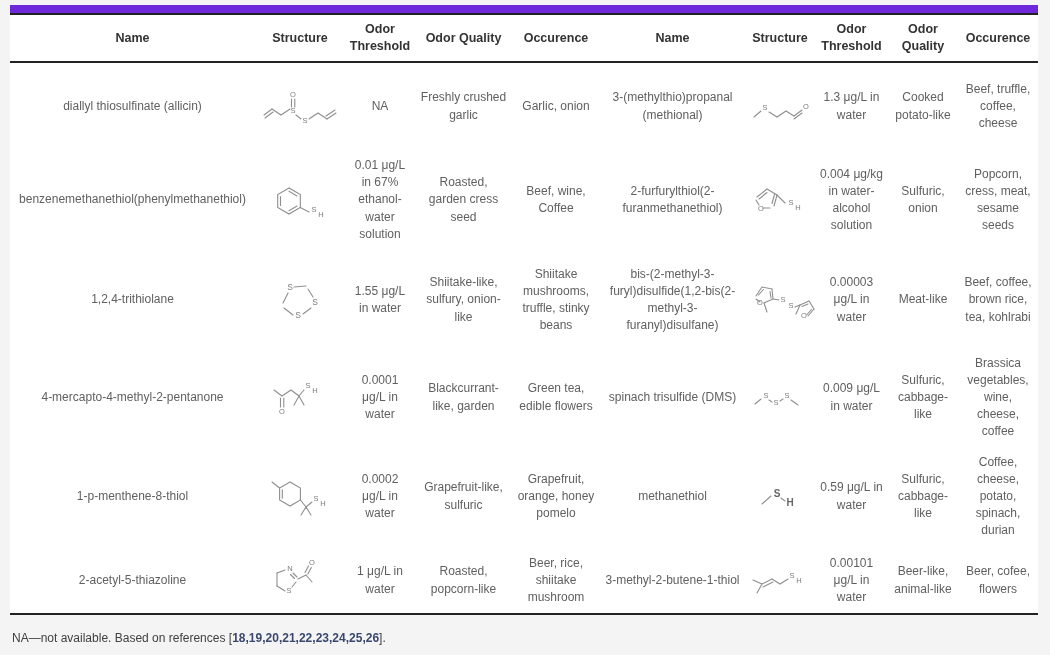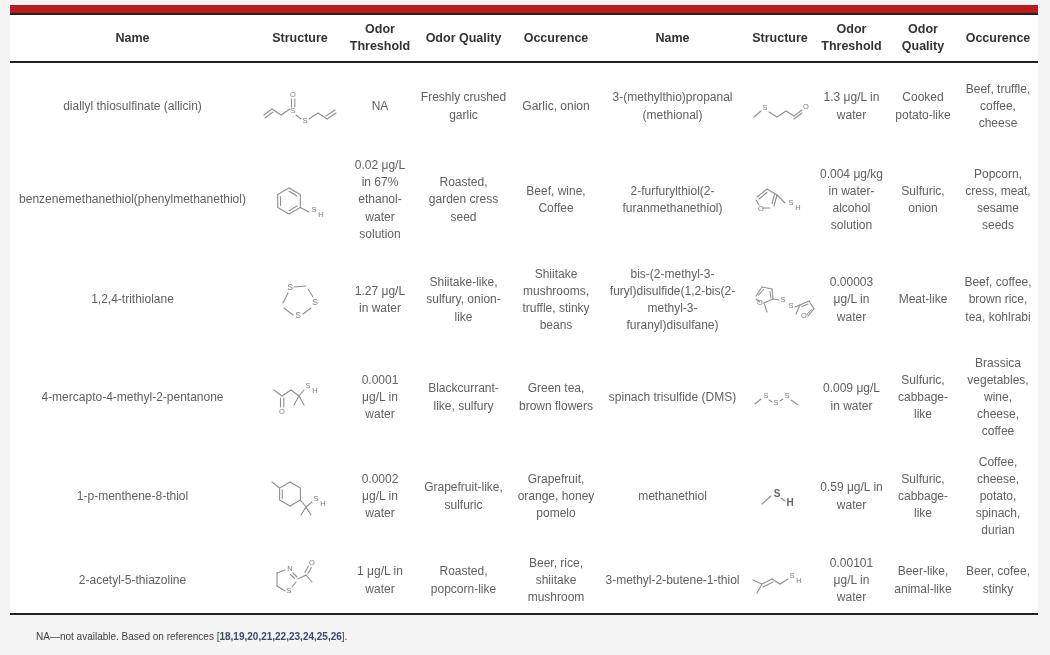--- a/index.html
+++ b/index.html
@@ -3,21 +3,21 @@
 <meta charset="utf-8">
 <style>
   * { box-sizing: border-box; margin: 0; padding: 0; }
   html,body { width: 1050px; height: 655px; }
   body {
     background: #f4f4f5;
     font-family: "Liberation Sans", "DejaVu Sans", sans-serif;
     overflow: hidden;
   }
   .sheet {
-    background: #b91c1c;
+    background: #6d28d9;
     margin: 5px 24px 0 10px;
     padding-top: 8px;
     width: 1028px;
   }
   table.odor {
     width: 1028px;
     table-layout: fixed;
     border-collapse: collapse;
     border-top: 2px solid #222;
     border-bottom: 2px solid #222;
@@ -49,22 +49,22 @@
   tr.r4 td { height: 95px; }
   tr.r5 td { height: 103px; }
   tr.r6 td { height: 66px; }
   .struct svg { display: inline-block; vertical-align: middle; }
   .struct { line-height: 0; }
   .bond { stroke: #8f8f8f; stroke-width: 1.1; fill: none; stroke-linecap: round; }
   .atom { fill: #7c7c7c; font-size: 7.5px; font-family: "Liberation Sans", sans-serif; }
   .atom.big { font-size: 10px; font-weight: bold; fill: #666; }
   .atom.med { font-size: 8.5px; }
   .footnote {
-    margin: 16px 0 0 36px;
-    font-size: 10px;
+    margin: 16px 0 0 12px;
+    font-size: 12px;
     color: #414141;
   }
   .footnote .refs a {
     color: #3a486e;
     font-weight: bold;
     text-decoration: none;
     cursor: pointer;
   }
   .footnote .refs .sep { color: #3a486e; font-weight: bold; }
 </style>
@@ -138,21 +138,21 @@
       <td>benzenemethanethiol(phenylmethanethiol)</td>
       <td class="struct">
         <svg width="62" height="46" viewBox="0 0 62 46">
           <path class="bond" d="M20,11 L8.7,17.5 L8.7,30.5 L20,37 L31.3,30.5 L31.3,17.5 Z"></path>
           <path class="bond" d="M11.5,19.5 L11.5,28.5 M20,14.3 L28,18.9 M28,29.1 L20,33.7"></path>
           <path class="bond" d="M31.3,30.5 L40,35"></path>
           <text class="atom" x="45" y="35" text-anchor="middle">S</text>
           <text class="atom" x="52" y="40" text-anchor="middle">H</text>
         </svg>
       </td>
-      <td>0.02 μg/L in 67% ethanol-water solution</td>
+      <td>0.01 μg/L in 67% ethanol-water solution</td>
       <td>Roasted, garden cress seed</td>
       <td>Beef, wine, Coffee</td>
       <td>2-furfurylthiol(2-furanmethanethiol)</td>
       <td class="struct">
         <svg width="64" height="42" viewBox="0 0 64 42">
           <path class="bond" d="M7,18 L17,10 L27,16 M9,20 L17,13.5"></path>
           <path class="bond" d="M27,16 L24,27 M24.5,15.5 L22,24.5"></path>
           <path class="bond" d="M20,29 L13,29 M9,26 L6,21"></path>
           <text class="atom" x="11" y="32" text-anchor="middle">O</text>
           <path class="bond" d="M27,16 L35,24"></path>
@@ -172,21 +172,21 @@
           <text class="atom med" x="15" y="14" text-anchor="middle">S</text>
           <text class="atom med" x="40" y="29" text-anchor="middle">S</text>
           <text class="atom med" x="23" y="42" text-anchor="middle">S</text>
           <path class="bond" d="M19,11 L31,10"></path>
           <path class="bond" d="M33,13 L38,21"></path>
           <path class="bond" d="M36,32 L28,38"></path>
           <path class="bond" d="M18,39 L9,32"></path>
           <path class="bond" d="M8,27 L13,17"></path>
         </svg>
       </td>
-      <td>1.27 μg/L in water</td>
+      <td>1.55 μg/L in water</td>
       <td>Shiitake-like, sulfury, onion-like</td>
       <td>Shiitake mushrooms, truffle, stinky beans</td>
       <td>bis-(2-methyl-3-furyl)disulfide(1,2-bis(2-methyl-3-furanyl)disulfane)</td>
       <td class="struct">
         <svg width="66" height="48" viewBox="0 0 66 48">
           <path class="bond" d="M6,20 L12,11 L22,13 M8.5,19 L13.5,13.5"></path>
           <path class="bond" d="M22,13 L23,23 L14,27 M20,15.5 L21,22"></path>
           <path class="bond" d="M10,26 L6,23"></path>
           <text class="atom" x="10" y="29" text-anchor="middle">O</text>
           <path class="bond" d="M14,27 L17,36"></path>
@@ -212,22 +212,22 @@
           <path class="bond" d="M5,14 L13,20 L22,14 L30,20"></path>
           <path class="bond" d="M11.5,22 L11.5,31 M14.8,22 L14.8,31"></path>
           <text class="atom" x="13" y="38" text-anchor="middle">O</text>
           <path class="bond" d="M30,20 L25,29 M30,20 L35,29"></path>
           <path class="bond" d="M30,20 L35,14"></path>
           <text class="atom" x="39" y="12" text-anchor="middle">S</text>
           <text class="atom" x="46" y="17" text-anchor="middle">H</text>
         </svg>
       </td>
       <td>0.0001 μg/L in water</td>
-      <td>Blackcurrant-like, sulfury</td>
-      <td>Green tea, brown flowers</td>
+      <td>Blackcurrant-like, garden</td>
+      <td>Green tea, edible flowers</td>
       <td>spinach trisulfide (DMS)</td>
       <td class="struct">
         <svg width="58" height="28" viewBox="0 0 58 28">
           <path class="bond" d="M4,20 L10,15"></path>
           <text class="atom" x="15" y="14" text-anchor="middle">S</text>
           <path class="bond" d="M18,16 L21,18"></path>
           <text class="atom" x="25" y="21" text-anchor="middle">S</text>
           <path class="bond" d="M29,17 L32,15"></path>
           <text class="atom" x="36" y="14" text-anchor="middle">S</text>
           <path class="bond" d="M40,16 L47,21"></path>
@@ -294,20 +294,20 @@
         <svg width="64" height="34" viewBox="0 0 64 34">
           <path class="bond" d="M3,16 L12,20 M7,29 L12,20"></path>
           <path class="bond" d="M12,20 L22,15 M13,23 L23,18"></path>
           <path class="bond" d="M22,15 L30,20 L38,15"></path>
           <text class="atom" x="42" y="14" text-anchor="middle">S</text>
           <text class="atom" x="49" y="19" text-anchor="middle">H</text>
         </svg>
       </td>
       <td>0.00101 μg/L in water</td>
       <td>Beer-like, animal-like</td>
-      <td>Beer, cofee, stinky</td>
+      <td>Beer, cofee, flowers</td>
     </tr>
 
   </tbody>
 </table>
 </div>
 
 <p class="footnote"><span>NA—not available. Based on references [</span><span class="refs"><a>18</a><span class="sep">,</span><a>19</a><span class="sep">,</span><a>20</a><span class="sep">,</span><a>21</a><span class="sep">,</span><a>22</a><span class="sep">,</span><a>23</a><span class="sep">,</span><a>24</a><span class="sep">,</span><a>25</a><span class="sep">,</span><a>26</a></span><span>].</span></p>
 
 </body></html>

